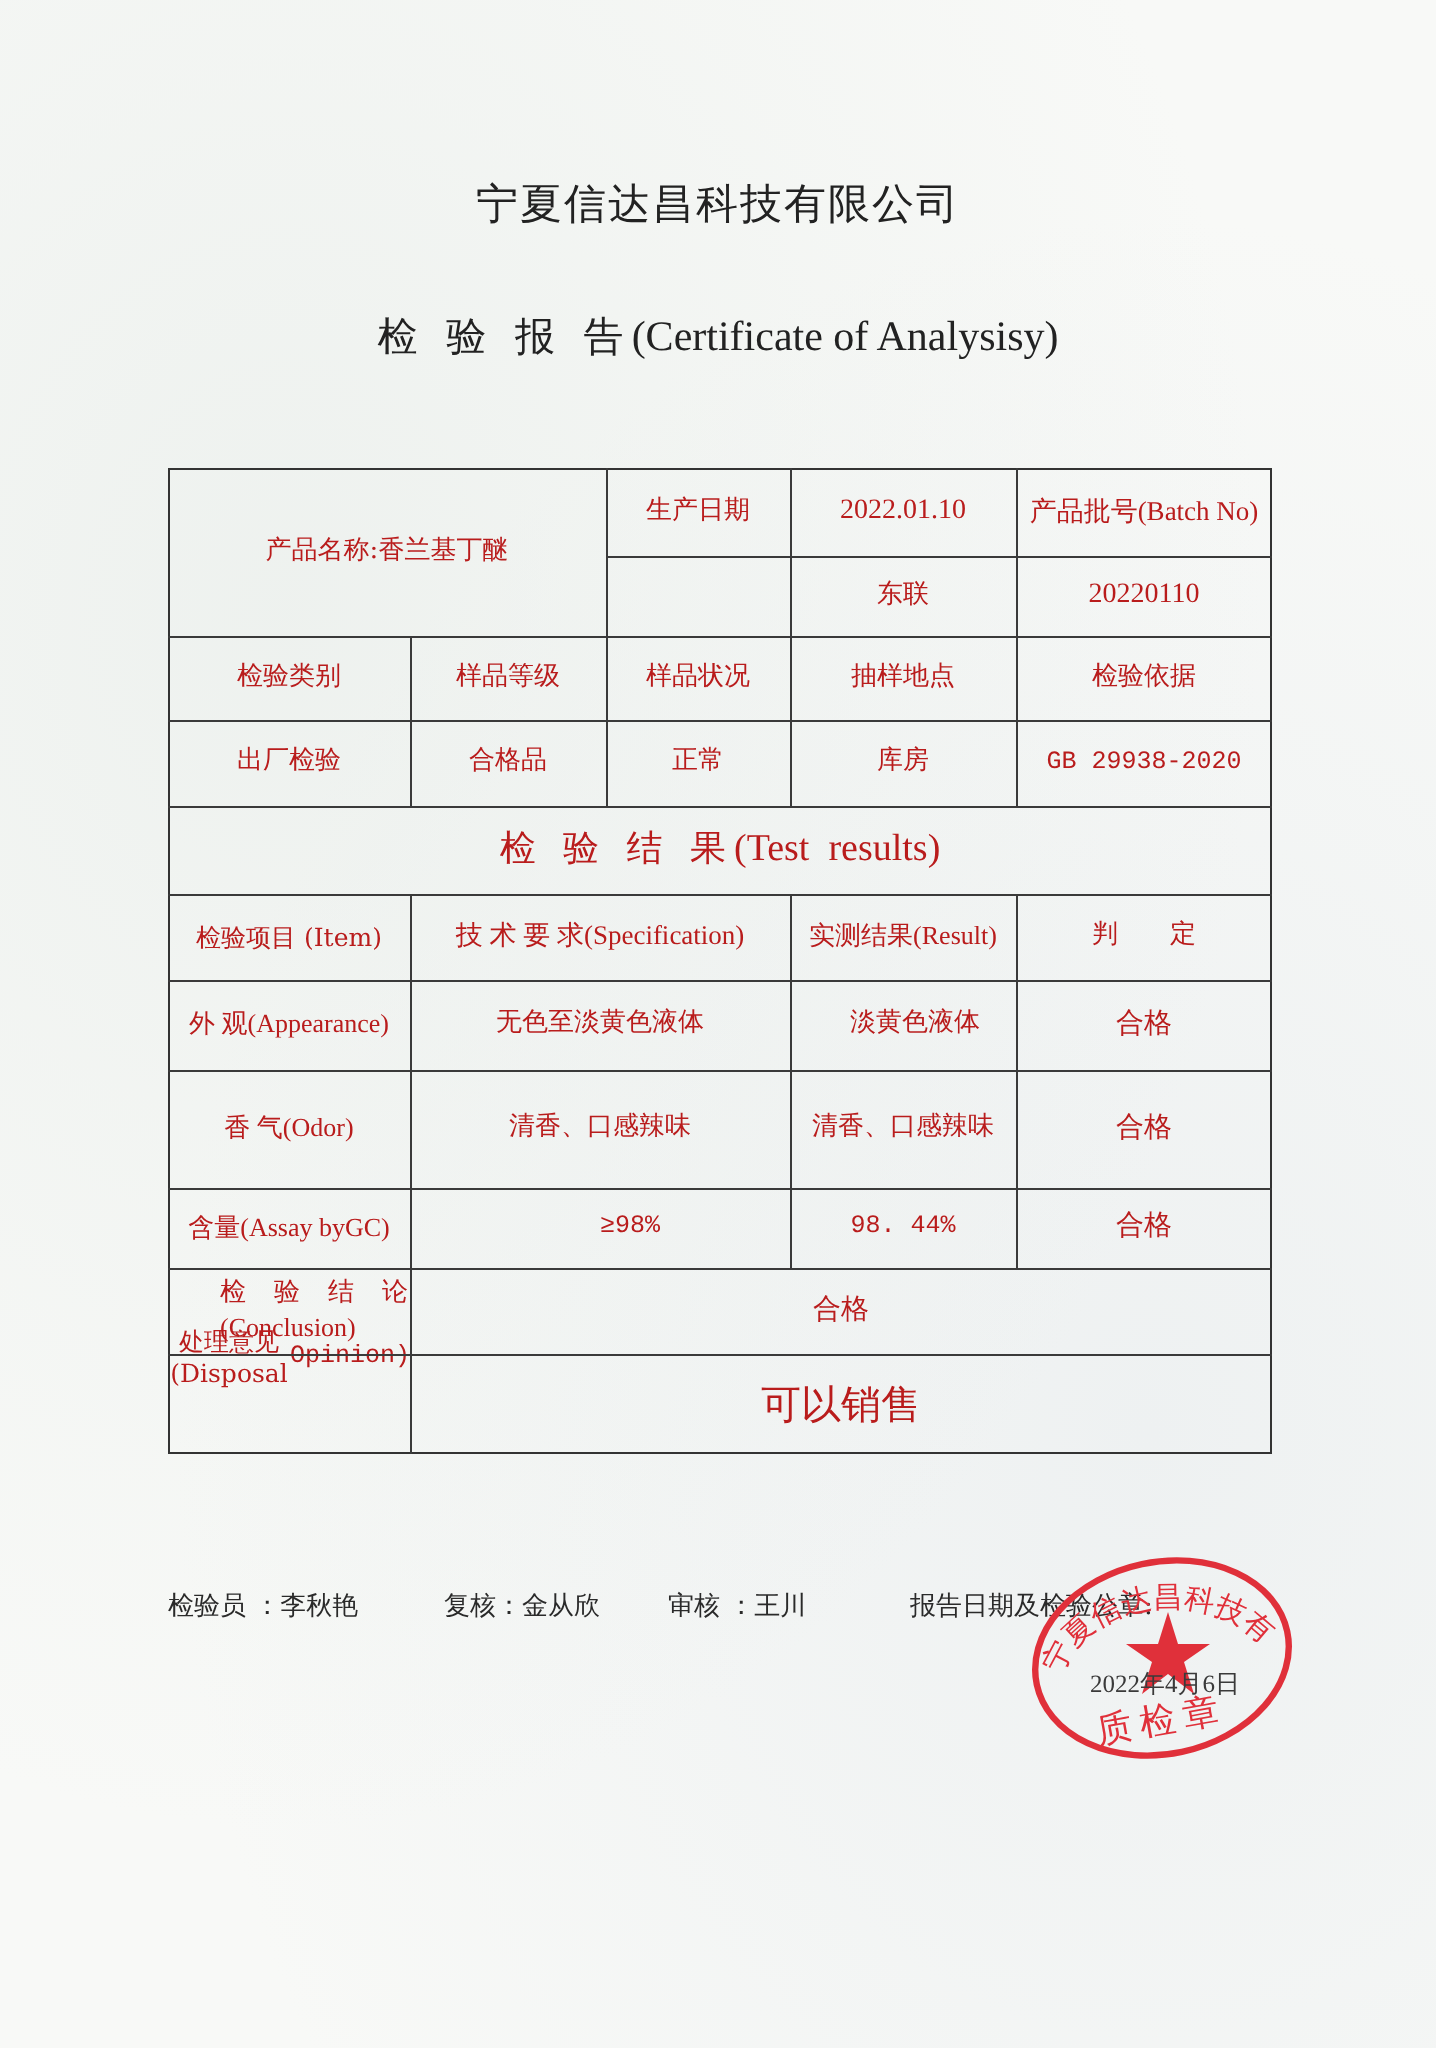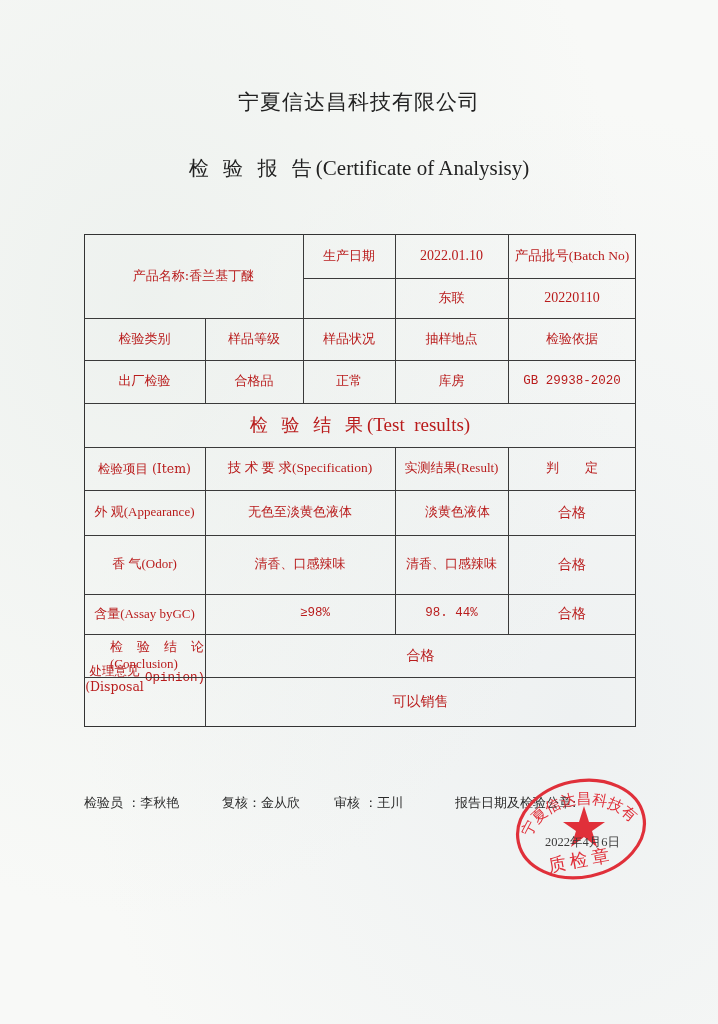--- a/index.html
+++ b/index.html
@@ -116,21 +116,21 @@
   <div class="cell" style="left:0;top:400px;width:121px;height:43px;flex-direction:column;align-items:flex-start;padding-left:2px;margin-left:24px;">
     <span style="white-space:pre;letter-spacing:0.5px;">检　验　结　论</span>
     <span class="en">(Conclusion)</span>
   </div>
   <div class="cell" style="left:121px;top:400px;width:431px;height:43px;font-size:14px;">合格</div>
 
   <div class="cell" style="left:0;top:420px;width:121px;height:50px;flex-direction:row;font-size:12.5px;">
     <span>处理意见(Disposal</span>
     <span class="mono">Opinion)</span>
   </div>
-  <div class="cell" style="left:121px;top:443px;width:431px;height:50px;font-size:14px;">可以销售</div>
+  <div class="cell" style="left:121px;top:443px;width:431px;height:50px;font-size:20px;">可以销售</div>
 
   <div class="outer"></div>
   <div class="hline" style="left:219px;top:44px;width:333px;"></div>
   <div class="hline" style="left:0;top:84px;width:552px;"></div>
   <div class="hline" style="left:0;top:126px;width:552px;"></div>
   <div class="hline" style="left:0;top:169px;width:552px;"></div>
   <div class="hline" style="left:0;top:213px;width:552px;"></div>
   <div class="hline" style="left:0;top:256px;width:552px;"></div>
   <div class="hline" style="left:0;top:301px;width:552px;"></div>
   <div class="hline" style="left:0;top:360px;width:552px;"></div>

